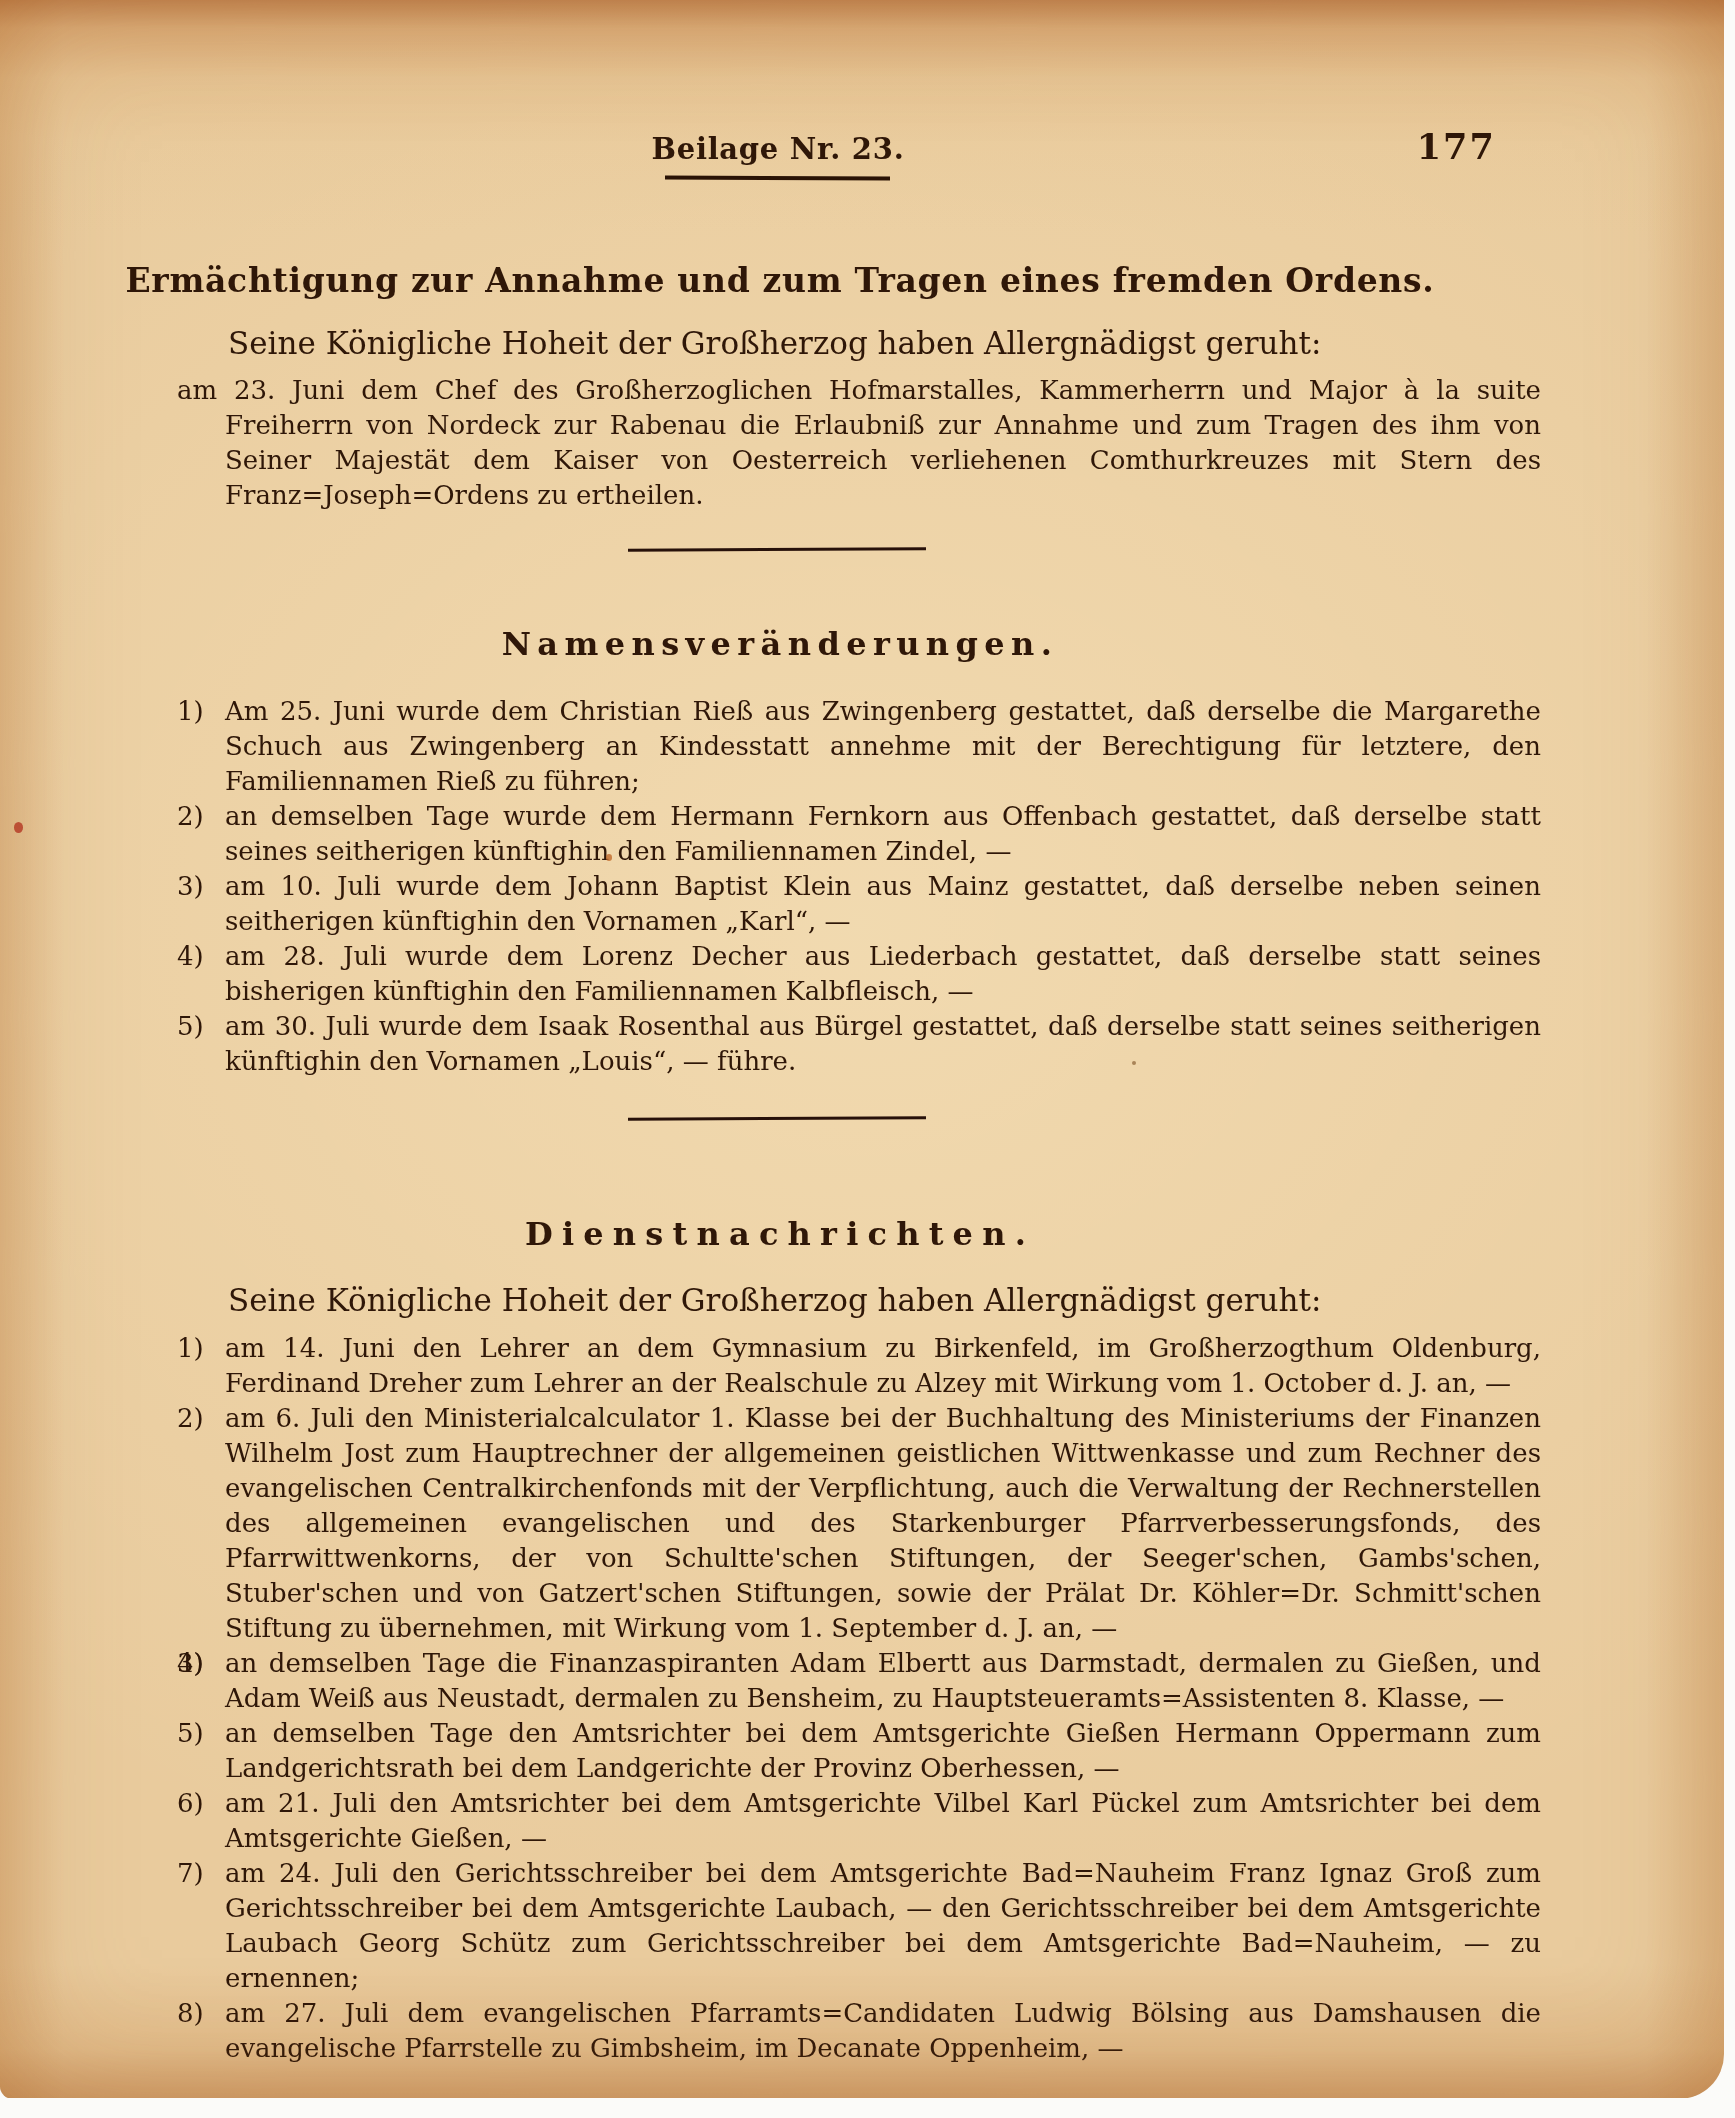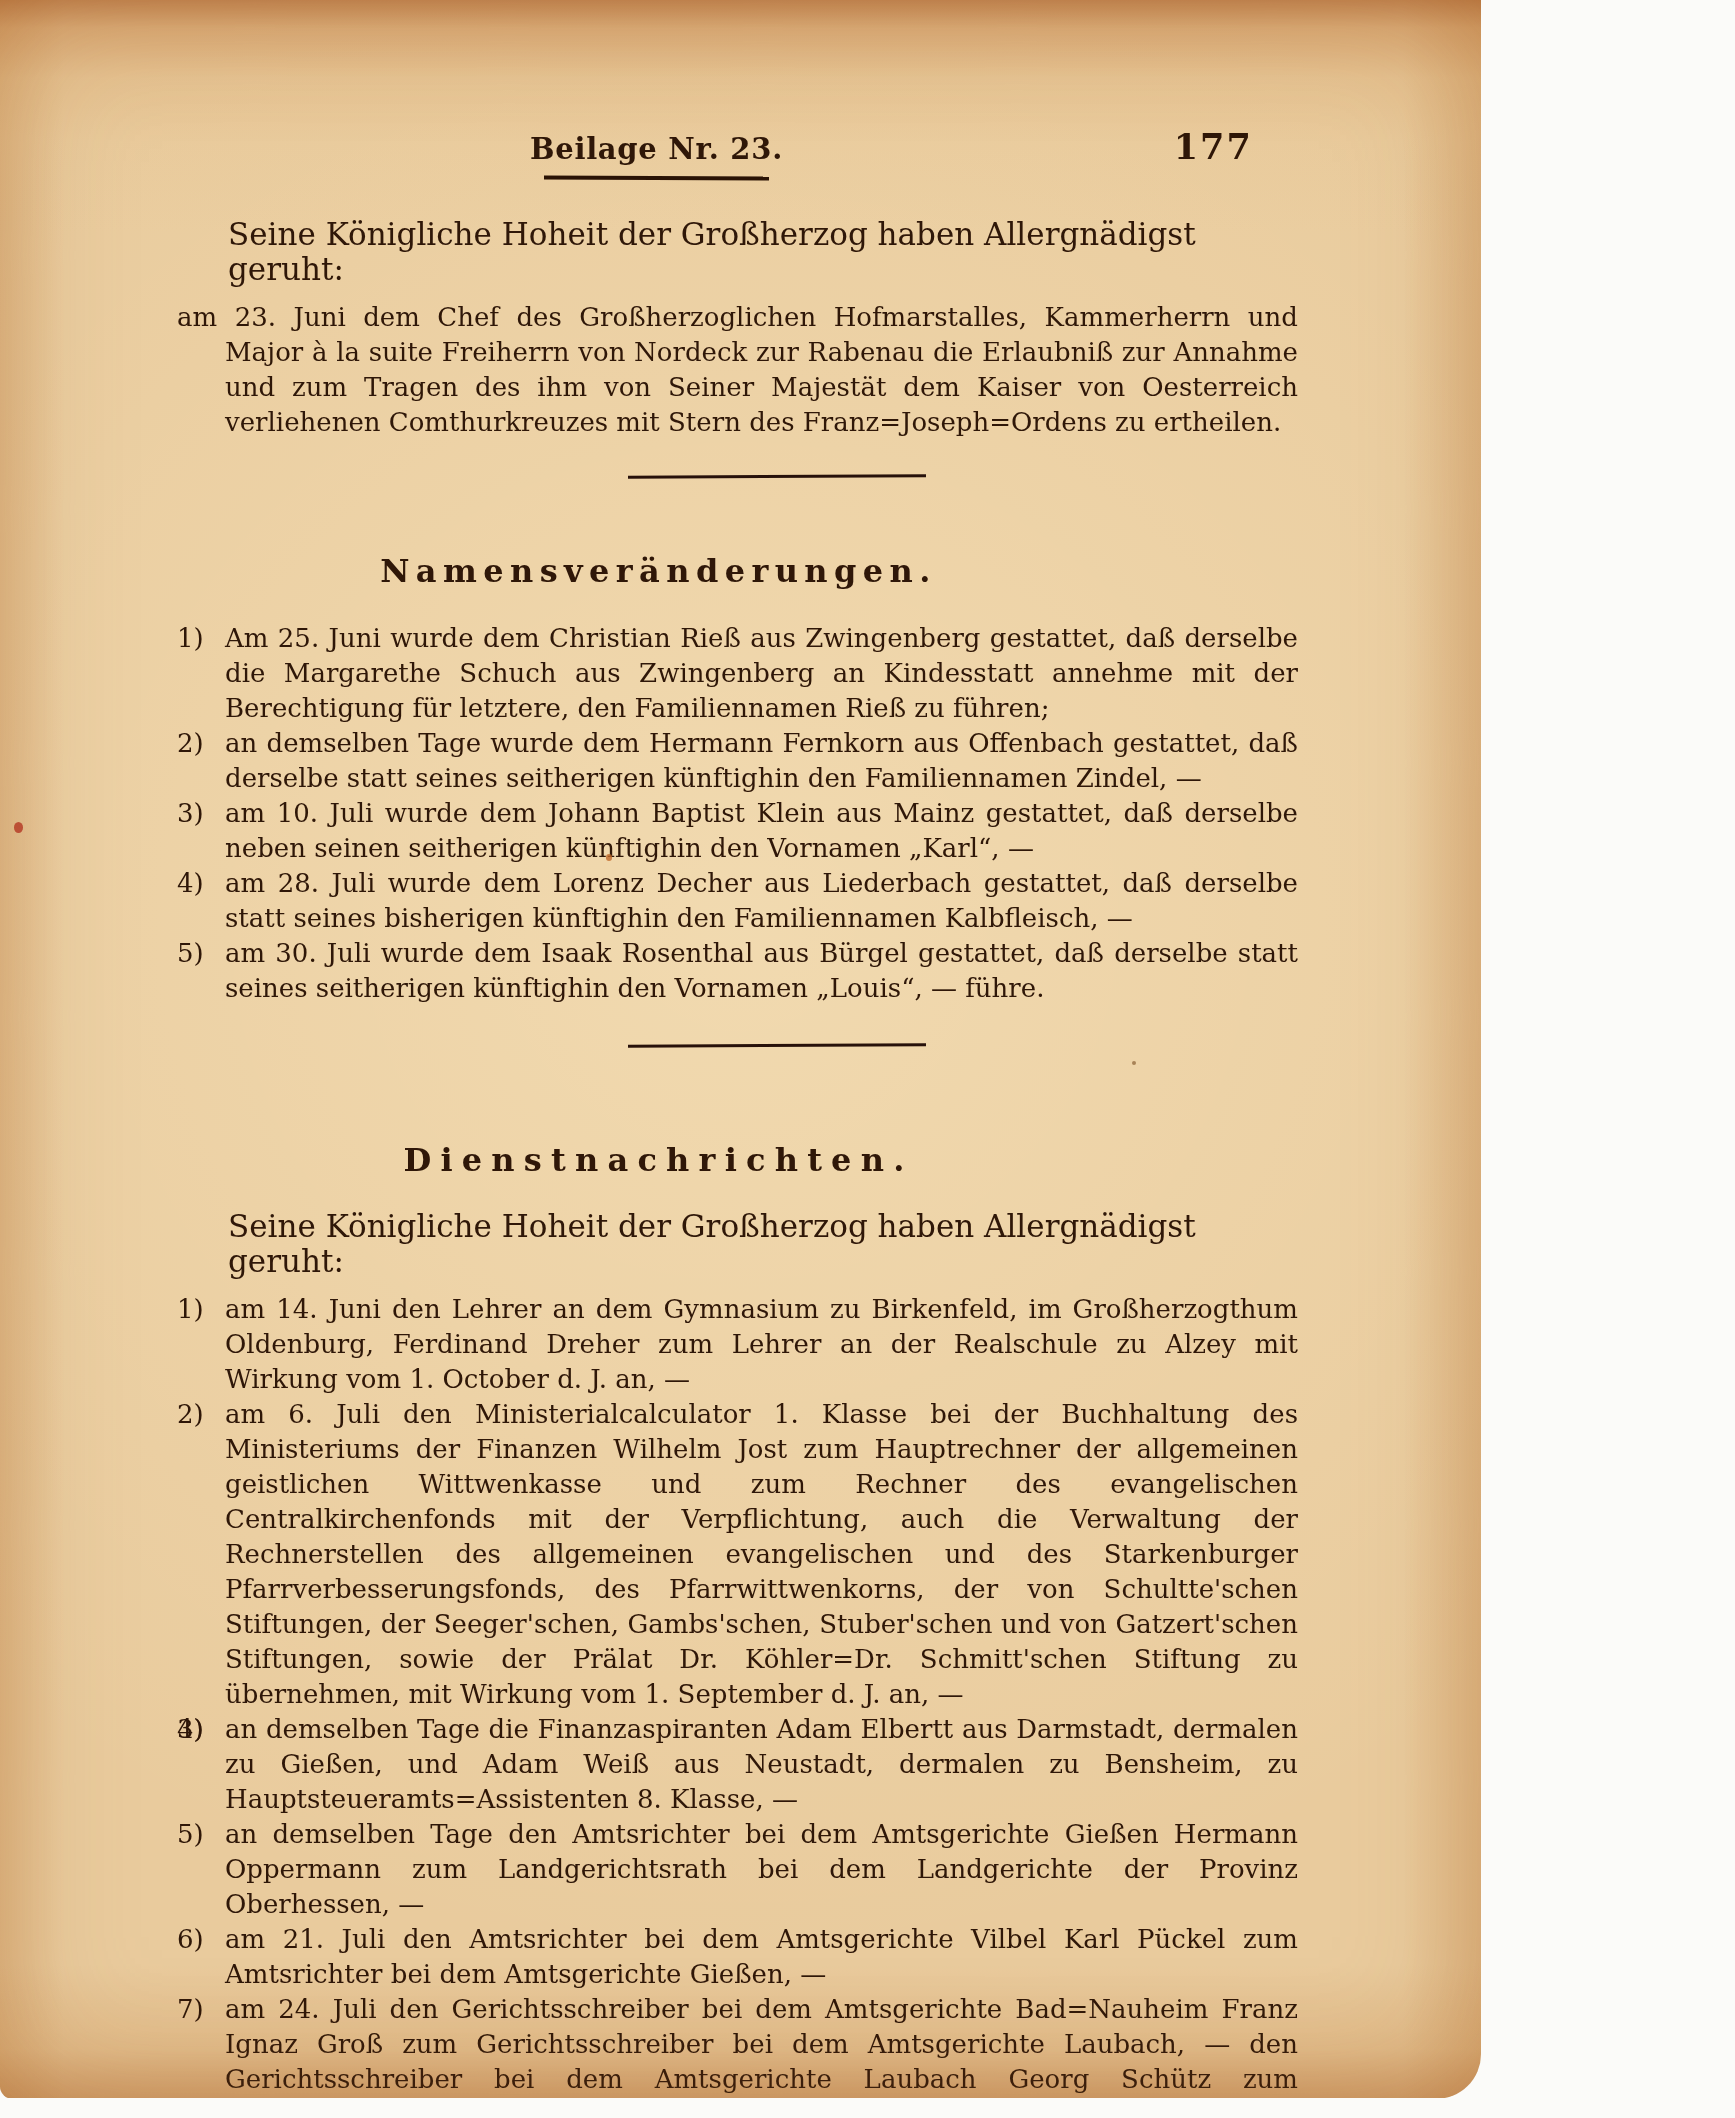--- a/index.html
+++ b/index.html
@@ -5,21 +5,21 @@
   html,body{margin:0;padding:0;}
   body{
     width:1736px;height:2119px;
     background:#fbfbf9;
     font-family:"DejaVu Serif","Liberation Serif",serif;
     position:relative;
     overflow:hidden;
   }
   
   .paper{
-    position:absolute;left:0;top:0;width:1481px;height:2099px;
+    position:absolute;left:0;top:0;width:1724px;height:2099px;
     border-radius:0 0 45px 12.8px;
     background:
       linear-gradient(180deg, rgba(168,88,32,.60) 0px, rgba(193,120,58,.38) 28px, rgba(214,160,98,.20) 78px, rgba(226,186,130,.10) 142px, rgba(0,0,0,0) 234px),
       linear-gradient(0deg,  rgba(178,104,44,.45) 0px, rgba(198,134,70,.22) 50px, rgba(0,0,0,0) 135px),
       linear-gradient(90deg, rgba(196,134,70,.28) 0px, rgba(0,0,0,0) 64px),
       linear-gradient(270deg, rgba(196,134,70,.30) 0px, rgba(0,0,0,0) 78px),
       radial-gradient(ellipse 120% 80% at 50% 44%, rgba(255,242,206,.38) 0%, rgba(0,0,0,0) 62%),
       #e9cb9d;
     color:#2f1708;
   }
@@ -69,20 +69,21 @@
 
   <header class="page-header">
     <div class="header-center">
       <span class="header-title">Beilage Nr. 23.</span>
       <div class="header-underline"></div>
     </div>
     <span class="page-number">177</span>
   </header>
 
   <section>
+    <h1 class="sec-title title-orden">Ermächtigung zur Annahme und zum Tragen eines fremden Ordens.</h1>
     <p class="intro">Seine Königliche Hoheit der Großherzog haben Allergnädigst geruht:</p>
     <div class="item no-num">
       <span class="item-text">am 23. Juni dem Chef des Großherzoglichen Hofmarstalles, Kammerherrn und Major à la suite Freiherrn von Nordeck zur Rabenau die Erlaubniß zur Annahme und zum Tragen des ihm von Seiner Majestät dem Kaiser von Oesterreich verliehenen Comthurkreuzes mit Stern des Franz=Joseph=Ordens zu ertheilen.</span>
     </div>
   </section>
 
   <div class="divider d1"></div>
 
   <section>
     <h2 class="sec-title title-namen">Namensveränderungen.</h2>

